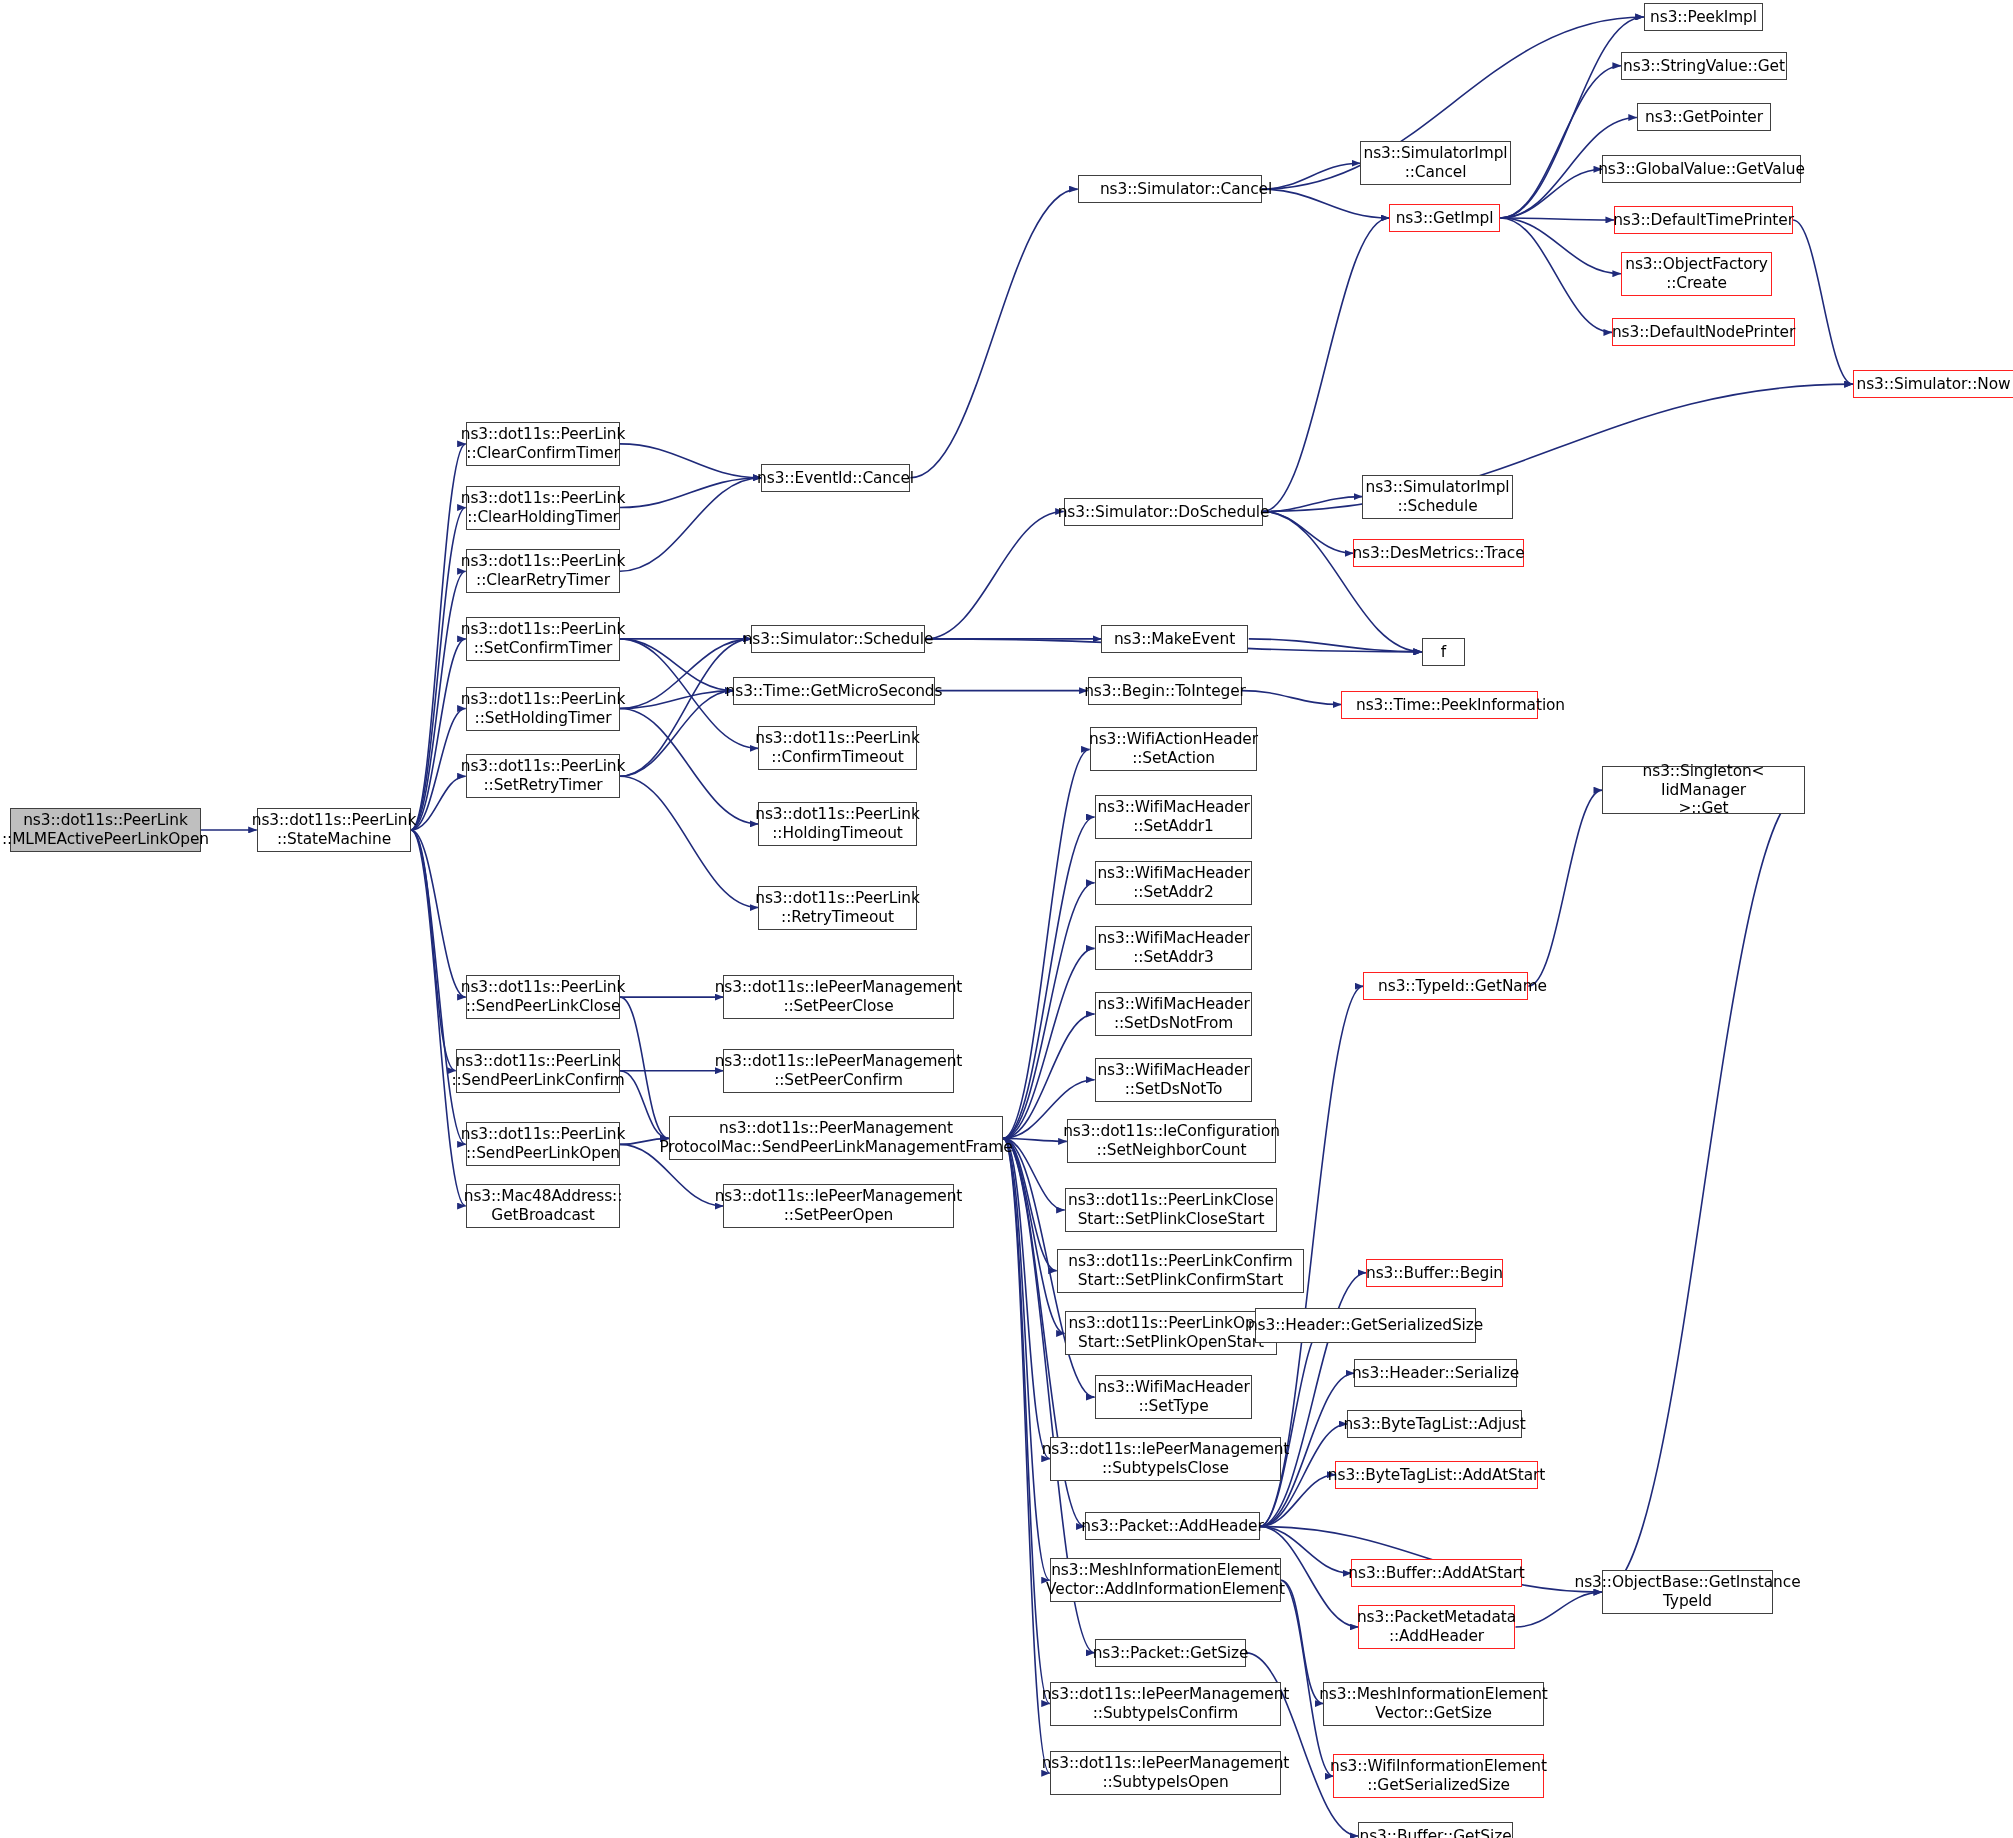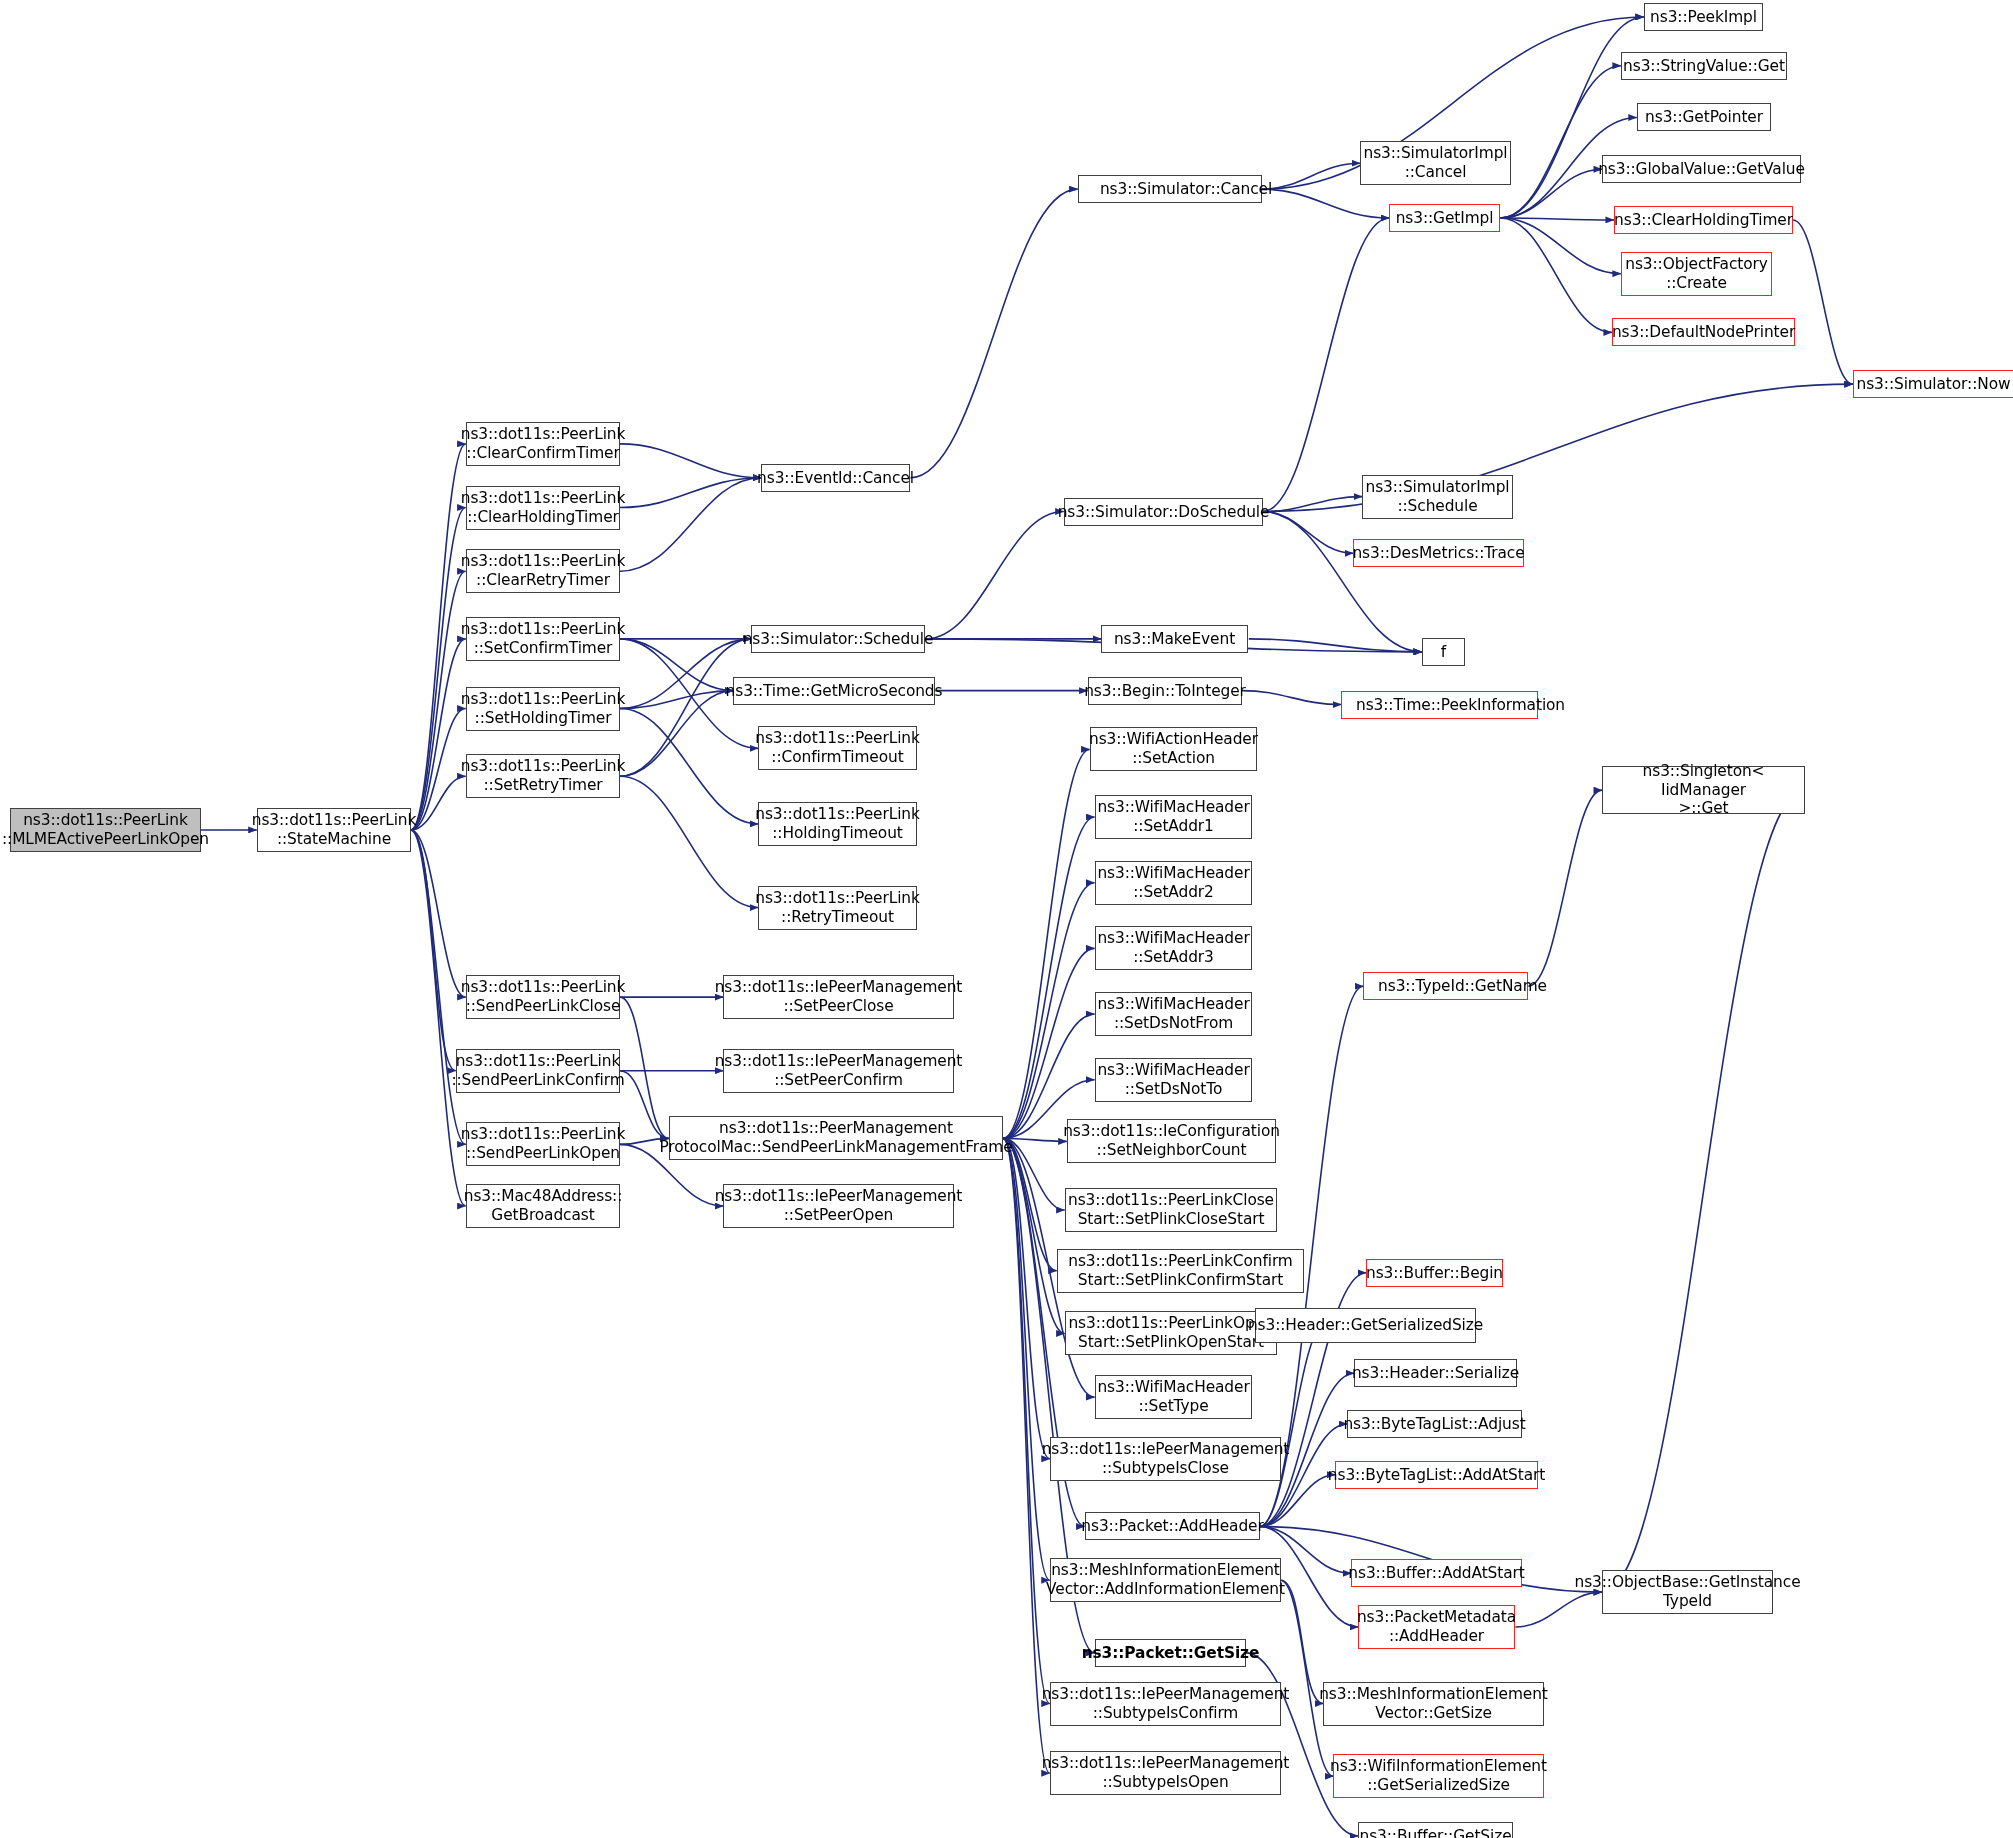--- a/index.html
+++ b/index.html
@@ -169,21 +169,21 @@
       <div class="node thick" style="left: 669px; top: 1116px; width: 334px; height: 44px;">ns3::dot11s::PeerManagement
 ProtocolMac::SendPeerLinkManagementFrame</div>
       <div class="node thick" style="left: 1078px; top: 175px; width: 184px; height: 28px; padding-left: 36px;">ns3::Simulator::Cancel</div>
       <div class="node thick" style="left: 1360px; top: 141px; width: 151px; height: 44px;">ns3::SimulatorImpl
 ::Cancel</div>
       <div class="node red" style="left: 1389px; top: 204px; width: 111px; height: 28px;">ns3::GetImpl</div>
       <div class="node thick" style="left: 1644px; top: 3px; width: 119px; height: 28px;">ns3::PeekImpl</div>
       <div class="node thick" style="left: 1621px; top: 52px; width: 166px; height: 28px;">ns3::StringValue::Get</div>
       <div class="node thick" style="left: 1637px; top: 103px; width: 134px; height: 28px;">ns3::GetPointer</div>
       <div class="node thick" style="left: 1602px; top: 155px; width: 199px; height: 28px;">ns3::GlobalValue::GetValue</div>
-      <div class="node red" style="left: 1614px; top: 206px; width: 179px; height: 28px;">ns3::ClearHoldingTimer</div>
+      <div class="node red" style="left: 1614px; top: 206px; width: 179px; height: 28px;">ns3::DefaultTimePrinter</div>
       <div class="node red" style="left: 1621px; top: 252px; width: 151px; height: 44px;">ns3::ObjectFactory
 ::Create</div>
       <div class="node red" style="left: 1612px; top: 318px; width: 183px; height: 28px;">ns3::DefaultNodePrinter</div>
       <div class="node red" style="left: 1853px; top: 370px; width: 161px; height: 28px;">ns3::Simulator::Now</div>
       <div class="node thick" style="left: 1064px; top: 498px; width: 199px; height: 28px;">ns3::Simulator::DoSchedule</div>
       <div class="node thick" style="left: 1362px; top: 475px; width: 151px; height: 44px;">ns3::SimulatorImpl
 ::Schedule</div>
       <div class="node red" style="left: 1353px; top: 539px; width: 171px; height: 28px;">ns3::DesMetrics::Trace</div>
       <div class="node thick" style="left: 1101px; top: 625px; width: 147px; height: 28px;">ns3::MakeEvent</div>
       <div class="node thick" style="left: 1422px; top: 638px; width: 43px; height: 28px;">f</div>
@@ -211,21 +211,21 @@
 Start::SetPlinkConfirmStart</div>
       <div class="node thick" style="left: 1065px; top: 1311px; width: 212px; height: 44px;">ns3::dot11s::PeerLinkOpen
 Start::SetPlinkOpenStart</div>
       <div class="node thick" style="left: 1095px; top: 1375px; width: 157px; height: 44px;">ns3::WifiMacHeader
 ::SetType</div>
       <div class="node thick" style="left: 1050px; top: 1437px; width: 231px; height: 44px;">ns3::dot11s::IePeerManagement
 ::SubtypeIsClose</div>
       <div class="node thick" style="left: 1085px; top: 1512px; width: 175px; height: 28px;">ns3::Packet::AddHeader</div>
       <div class="node thick" style="left: 1050px; top: 1558px; width: 231px; height: 44px;">ns3::MeshInformationElement
 Vector::AddInformationElement</div>
-      <div class="node thick" style="left: 1095px; top: 1639px; width: 151px; height: 28px; font-weight: bold;">ns3::Packet::GetSize</div>
+      <div class="node thick" style="left: 1095px; top: 1639px; width: 151px; height: 28px;">ns3::Packet::GetSize</div>
       <div class="node thick" style="left: 1050px; top: 1682px; width: 231px; height: 44px;">ns3::dot11s::IePeerManagement
 ::SubtypeIsConfirm</div>
       <div class="node thick" style="left: 1050px; top: 1751px; width: 231px; height: 44px;">ns3::dot11s::IePeerManagement
 ::SubtypeIsOpen</div>
       <div class="node red" style="left: 1363px; top: 972px; width: 165px; height: 28px; padding-left: 38px;">ns3::TypeId::GetName</div>
       <div class="node red" style="left: 1366px; top: 1259px; width: 137px; height: 28px;">ns3::Buffer::Begin</div>
       <div class="node thick" style="left: 1255px; top: 1308px; width: 221px; height: 35px;">ns3::Header::GetSerializedSize</div>
       <div class="node thick" style="left: 1354px; top: 1359px; width: 163px; height: 28px;">ns3::Header::Serialize</div>
       <div class="node thick" style="left: 1347px; top: 1410px; width: 175px; height: 28px;">ns3::ByteTagList::Adjust</div>
       <div class="node red" style="left: 1335px; top: 1461px; width: 203px; height: 28px;">ns3::ByteTagList::AddAtStart</div>

